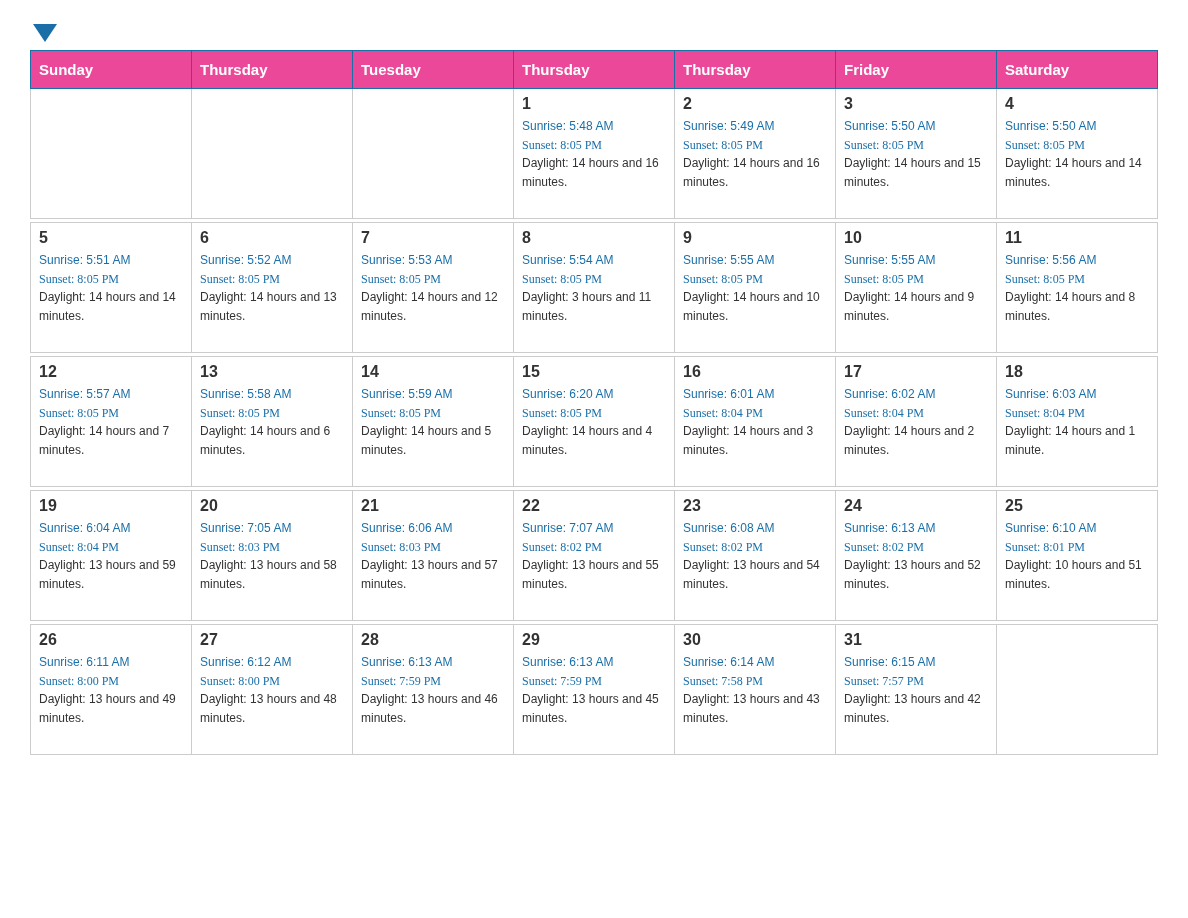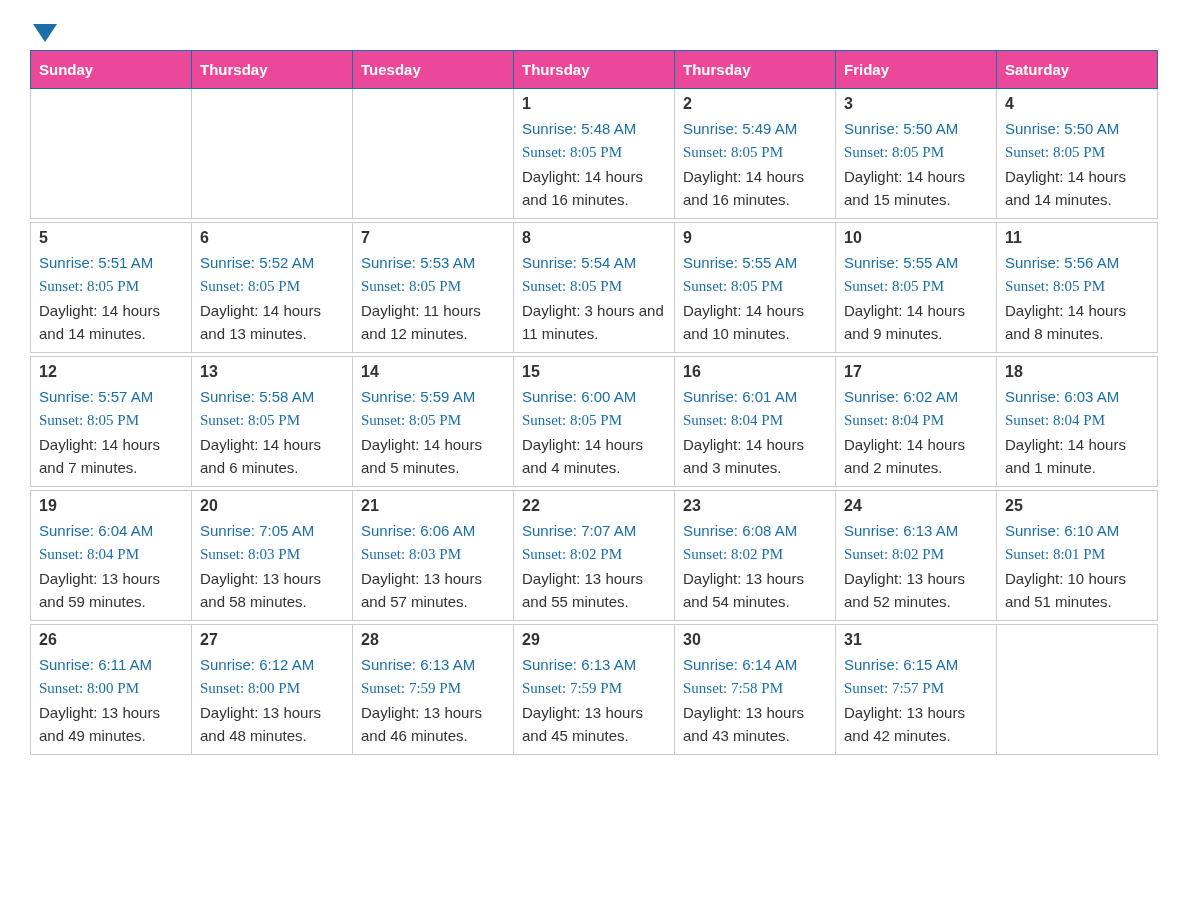--- a/index.html
+++ b/index.html
@@ -81,21 +81,21 @@
       min-height: 110px;
       height: 130px;
     }
     .day-number {
       font-size: 16px;
       font-weight: bold;
       color: #333;
       margin-bottom: 4px;
     }
     .day-info {
-      font-size: 15px;
+      font-size: 12px;
       color: #333;
       line-height: 1.55;
     }
     .day-info .sunrise { color: #1a6fa8; }
     .day-info .sunset { color: #1a6fa8; font-family: Liberation Serif, serif; }
     .day-info .daylight { color: #333; }
     tbody tr:nth-child(odd) td { background: #fff; }
     tbody tr:nth-child(even) td { background: #fff; }
     tbody tr td.empty { background: #fff; }
     .sep-row td {
@@ -170,21 +170,21 @@
         <td>
           <div class="day-number">5</div>
           <div class="day-info"><span class="sunrise">Sunrise: 5:51 AM</span><br><span class="sunset">Sunset: 8:05 PM</span><br><span class="daylight">Daylight: 14 hours and 14 minutes.</span></div>
         </td>
         <td>
           <div class="day-number">6</div>
           <div class="day-info"><span class="sunrise">Sunrise: 5:52 AM</span><br><span class="sunset">Sunset: 8:05 PM</span><br><span class="daylight">Daylight: 14 hours and 13 minutes.</span></div>
         </td>
         <td>
           <div class="day-number">7</div>
-          <div class="day-info"><span class="sunrise">Sunrise: 5:53 AM</span><br><span class="sunset">Sunset: 8:05 PM</span><br><span class="daylight">Daylight: 11 hours and 12 minutes.</span></div>
+          <div class="day-info"><span class="sunrise">Sunrise: 5:53 AM</span><br><span class="sunset">Sunset: 8:05 PM</span><br><span class="daylight">Daylight: 14 hours and 12 minutes.</span></div>
         </td>
         <td>
           <div class="day-number">8</div>
           <div class="day-info"><span class="sunrise">Sunrise: 5:54 AM</span><br><span class="sunset">Sunset: 8:05 PM</span><br><span class="daylight">Daylight: 3 hours and 11 minutes.</span></div>
         </td>
         <td>
           <div class="day-number">9</div>
           <div class="day-info"><span class="sunrise">Sunrise: 5:55 AM</span><br><span class="sunset">Sunset: 8:05 PM</span><br><span class="daylight">Daylight: 14 hours and 10 minutes.</span></div>
         </td>
         <td>
@@ -213,21 +213,21 @@
         <td>
           <div class="day-number">13</div>
           <div class="day-info"><span class="sunrise">Sunrise: 5:58 AM</span><br><span class="sunset">Sunset: 8:05 PM</span><br><span class="daylight">Daylight: 14 hours and 6 minutes.</span></div>
         </td>
         <td>
           <div class="day-number">14</div>
           <div class="day-info"><span class="sunrise">Sunrise: 5:59 AM</span><br><span class="sunset">Sunset: 8:05 PM</span><br><span class="daylight">Daylight: 14 hours and 5 minutes.</span></div>
         </td>
         <td>
           <div class="day-number">15</div>
-          <div class="day-info"><span class="sunrise">Sunrise: 6:00 AM</span><br><span class="sunset">Sunset: 8:05 PM</span><br><span class="daylight">Daylight: 14 hours and 4 minutes.</span></div>
+          <div class="day-info"><span class="sunrise">Sunrise: 6:20 AM</span><br><span class="sunset">Sunset: 8:05 PM</span><br><span class="daylight">Daylight: 14 hours and 4 minutes.</span></div>
         </td>
         <td>
           <div class="day-number">16</div>
           <div class="day-info"><span class="sunrise">Sunrise: 6:01 AM</span><br><span class="sunset">Sunset: 8:04 PM</span><br><span class="daylight">Daylight: 14 hours and 3 minutes.</span></div>
         </td>
         <td>
           <div class="day-number">17</div>
           <div class="day-info"><span class="sunrise">Sunrise: 6:02 AM</span><br><span class="sunset">Sunset: 8:04 PM</span><br><span class="daylight">Daylight: 14 hours and 2 minutes.</span></div>
         </td>
         <td>

